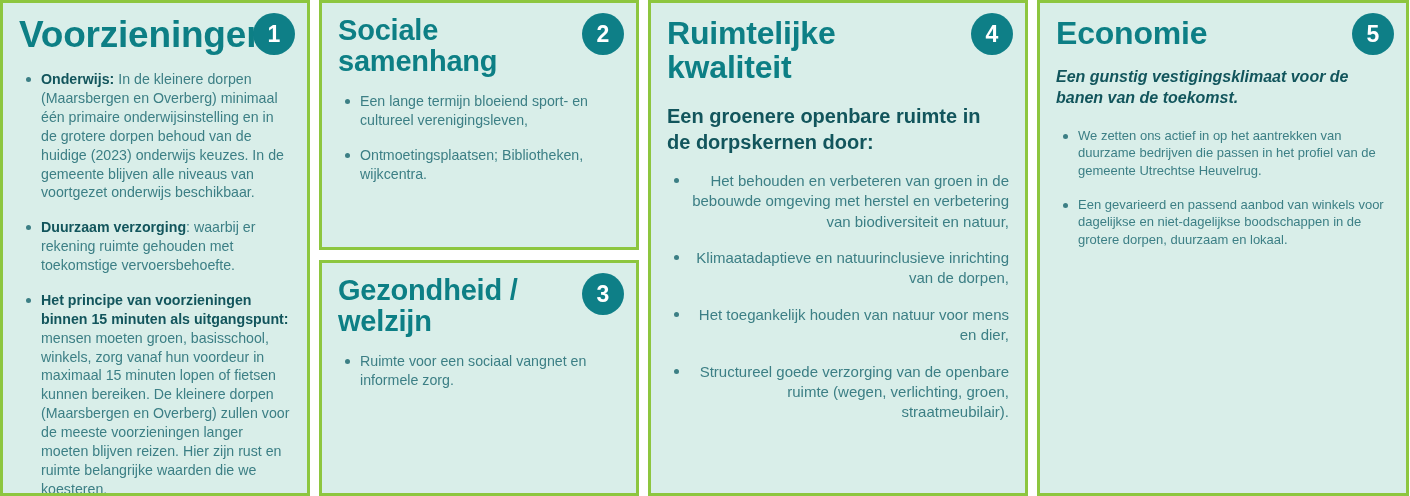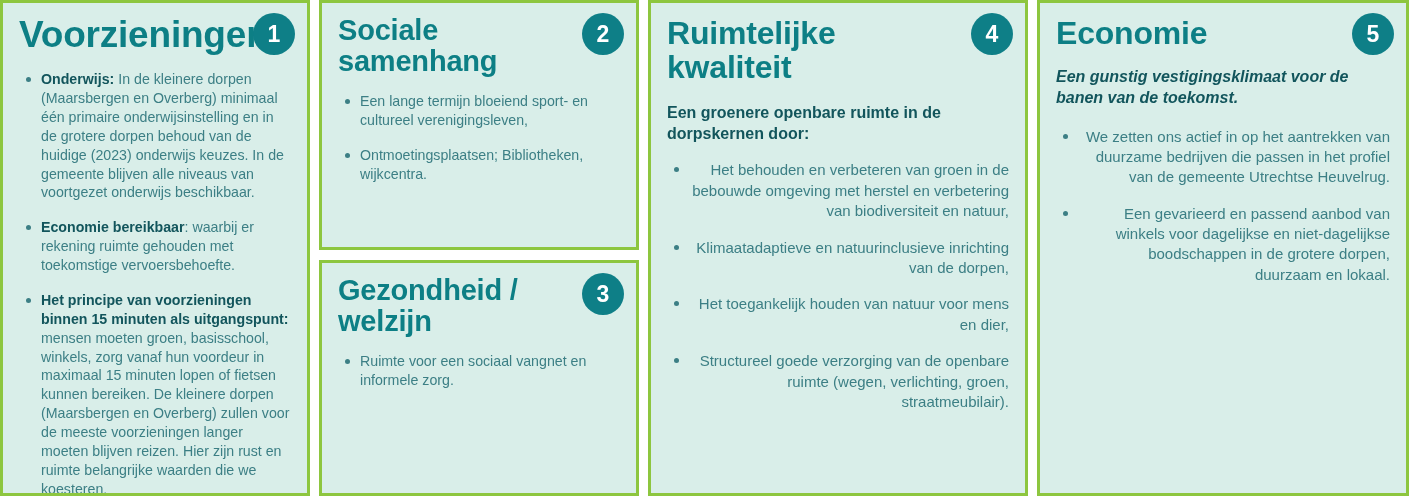--- a/index.html
+++ b/index.html
@@ -102,46 +102,46 @@
     height: 5px;
     border-radius: 50%;
     background: #3c7f85;
   }
   ul.bullets.tight li { margin-bottom: 4px; }
   ul.bullets li b, ul.bullets li strong {
     color: #12555c;
     font-weight: bold;
   }
   .c4 ul.bullets li { font-size: 15px; line-height: 1.36; margin-bottom: 9px; text-align: right; }
-  .c5 ul.bullets li { font-size: 15px; line-height: 1.36; margin-bottom: 9px; text-align: right; }
+  .c5 ul.bullets li { font-size: 13px; line-height: 1.36; margin-bottom: 9px; }
   .c2 ul.bullets li, .c3 ul.bullets li { font-size: 14.2px; }
 
   .card.c1 { height: 100%; }
   .card.c4 { height: 100%; padding-top: 14px; }
   .card.c5 { height: 100%; padding-top: 14px; }
   .card.c4 .card-title, .card.c5 .card-title { font-size: 32px; }
   .card.c5 .lead { font-size: 16px; margin-top: 16px; margin-bottom: 18px; font-style: italic; }
-  .card.c4 .lead { font-size: 16px; margin-top: 18px; margin-bottom: 6px; }
+  .card.c4 .lead { font-size: 20px; margin-top: 18px; margin-bottom: 6px; }
   .card.c1 .card-title { font-size: 37px; }
   .card.c2 { height: 250px; }
   .card.c3 { flex: 1 1 auto; }
   .card.c2 .card-title, .card.c3 .card-title { font-size: 29px; }
 </style>
 </head>
 <body>
 
 <div class="board">
 
   <div class="column col-1">
     <div class="card c1">
       <div class="badge">1</div>
       <h2 class="card-title">Voorzieningen</h2>
       <ul class="bullets">
         <li><b>Onderwijs:</b><span> In de kleinere dorpen (Maarsbergen en Overberg) minimaal één primaire onderwijsinstelling en in de grotere dorpen behoud van de huidige (2023) onderwijs keuzes. In de gemeente blijven alle niveaus van voortgezet onderwijs beschikbaar.</span></li>
-        <li><b>Economie bereikbaar</b><span>: waarbij er rekening ruimte gehouden met toekomstige vervoersbehoefte.</span></li>
+        <li><b>Duurzaam verzorging</b><span>: waarbij er rekening ruimte gehouden met toekomstige vervoersbehoefte.</span></li>
         <li><b>Het principe van voorzieningen binnen 15 minuten als uitgangspunt:</b><span> mensen moeten groen, basisschool, winkels, zorg vanaf hun voordeur in maximaal 15 minuten lopen of fietsen kunnen bereiken. De kleinere dorpen (Maarsbergen en Overberg) zullen voor de meeste voorzieningen langer moeten blijven reizen. Hier zijn rust en ruimte belangrijke waarden die we koesteren.</span></li>
       </ul>
     </div>
   </div>
 
   <div class="column col-2">
     <div class="card c2">
       <div class="badge">2</div>
       <h2 class="card-title small-gap">Sociale samenhang</h2>
       <ul class="bullets tight">

